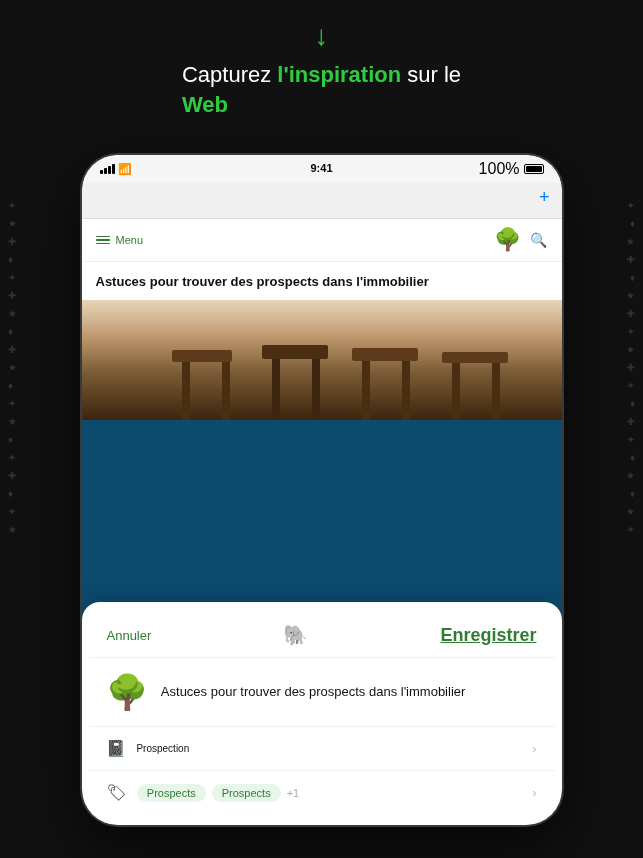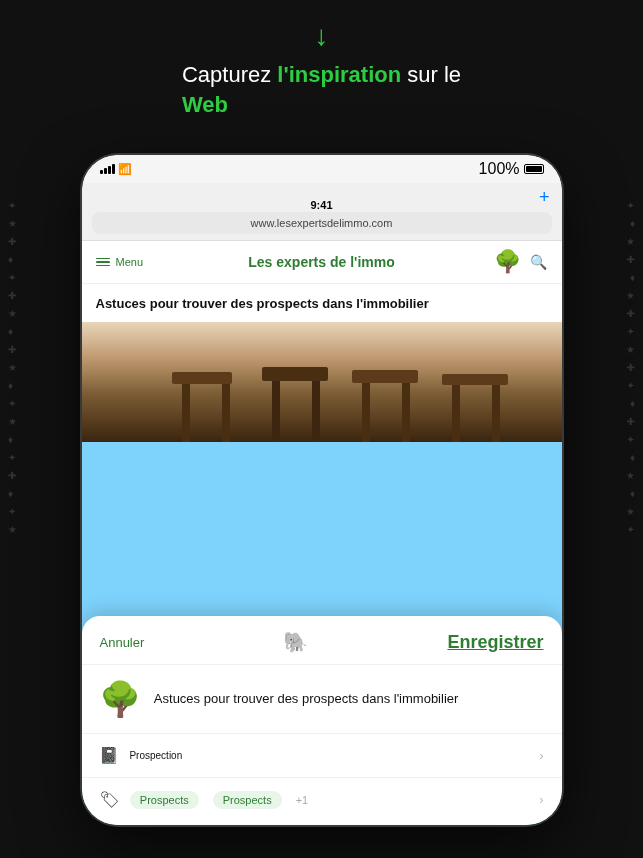--- a/index.html
+++ b/index.html
@@ -90,21 +90,20 @@
     }
 
     .status-time {
       font-size: 11px;
       font-weight: 600;
       color: #000;
       position: absolute;
       left: 50%;
       transform: translateX(-50%);
       top: 7px;
-      margin-top: 37px;
     }
 
     .status-right {
       display: flex;
       align-items: center;
       gap: 4px;
       font-size: 10px;
       color: #000;
     }
 
@@ -135,21 +134,21 @@
       border-radius: 8px;
       padding: 5px 12px;
       text-align: center;
       font-size: 11px;
       color: #444;
     }
 
     
     .website {
       flex: 1;
-      background: #7dd3fc;
+      background: #0c4a6e;
       overflow: hidden;
       position: relative;
     }
 
     .site-header {
       background: #fff;
       border-bottom: 1px solid #eee;
       padding: 8px 14px;
       display: flex;
       align-items: center;
@@ -239,21 +238,21 @@
     }
 
     
     .save-popup {
       position: absolute;
       bottom: 0;
       left: 0; right: 0;
       background: #fff;
       border-radius: 18px 18px 0 0;
       box-shadow: 0 -4px 20px rgba(0,0,0,0.18);
-      padding: 0;
+      padding: 7px;
       z-index: 10;
     }
 
     .popup-header {
       display: flex;
       align-items: center;
       justify-content: space-between;
       padding: 14px 18px 10px;
       border-bottom: 1px solid #f0f0f0;
     }
@@ -338,21 +337,21 @@
     }
 
     .tag-icon {
       font-size: 16px;
       color: #333;
     }
 
     .tags-pills {
       display: flex;
       align-items: center;
-      gap: 14px;
+      gap: 6px;
     }
 
     .tag-pill {
       background: #e8f5e9;
       color: #2e7d32;
       border-radius: 12px;
       padding: 3px 10px;
       font-size: 11px;
       font-weight: 500;
     }
@@ -517,35 +516,33 @@
             <div class="battery-fill"></div>
           </div>
         </div>
       </div>
     </div>
 
     <div class="browser-chrome">
       <div class="browser-toolbar">
         <span class="plus-btn">+</span>
       </div>
-      <div class="address-bar">www.lesexpertsdelimmo.com</div>
     </div>
 
     <div class="website">
 
       <div class="site-header" style="position:relative;">
         <div class="site-nav-left">
           <div class="hamburger-lines">
             <span></span>
               <span></span>
               <span></span>
           </div>
           <span>Menu</span>
         </div>
-        <span class="site-title">Les experts de l'immo</span>
         <div class="site-nav-right">
           <span class="tree-icon">🌳</span>
           <span class="search-icon-site">🔍</span>
         </div>
       </div>
 
       <div class="article-area">
         <div class="article-title">Astuces pour trouver des prospects dans l'immobilier</div>
       </div>
 

